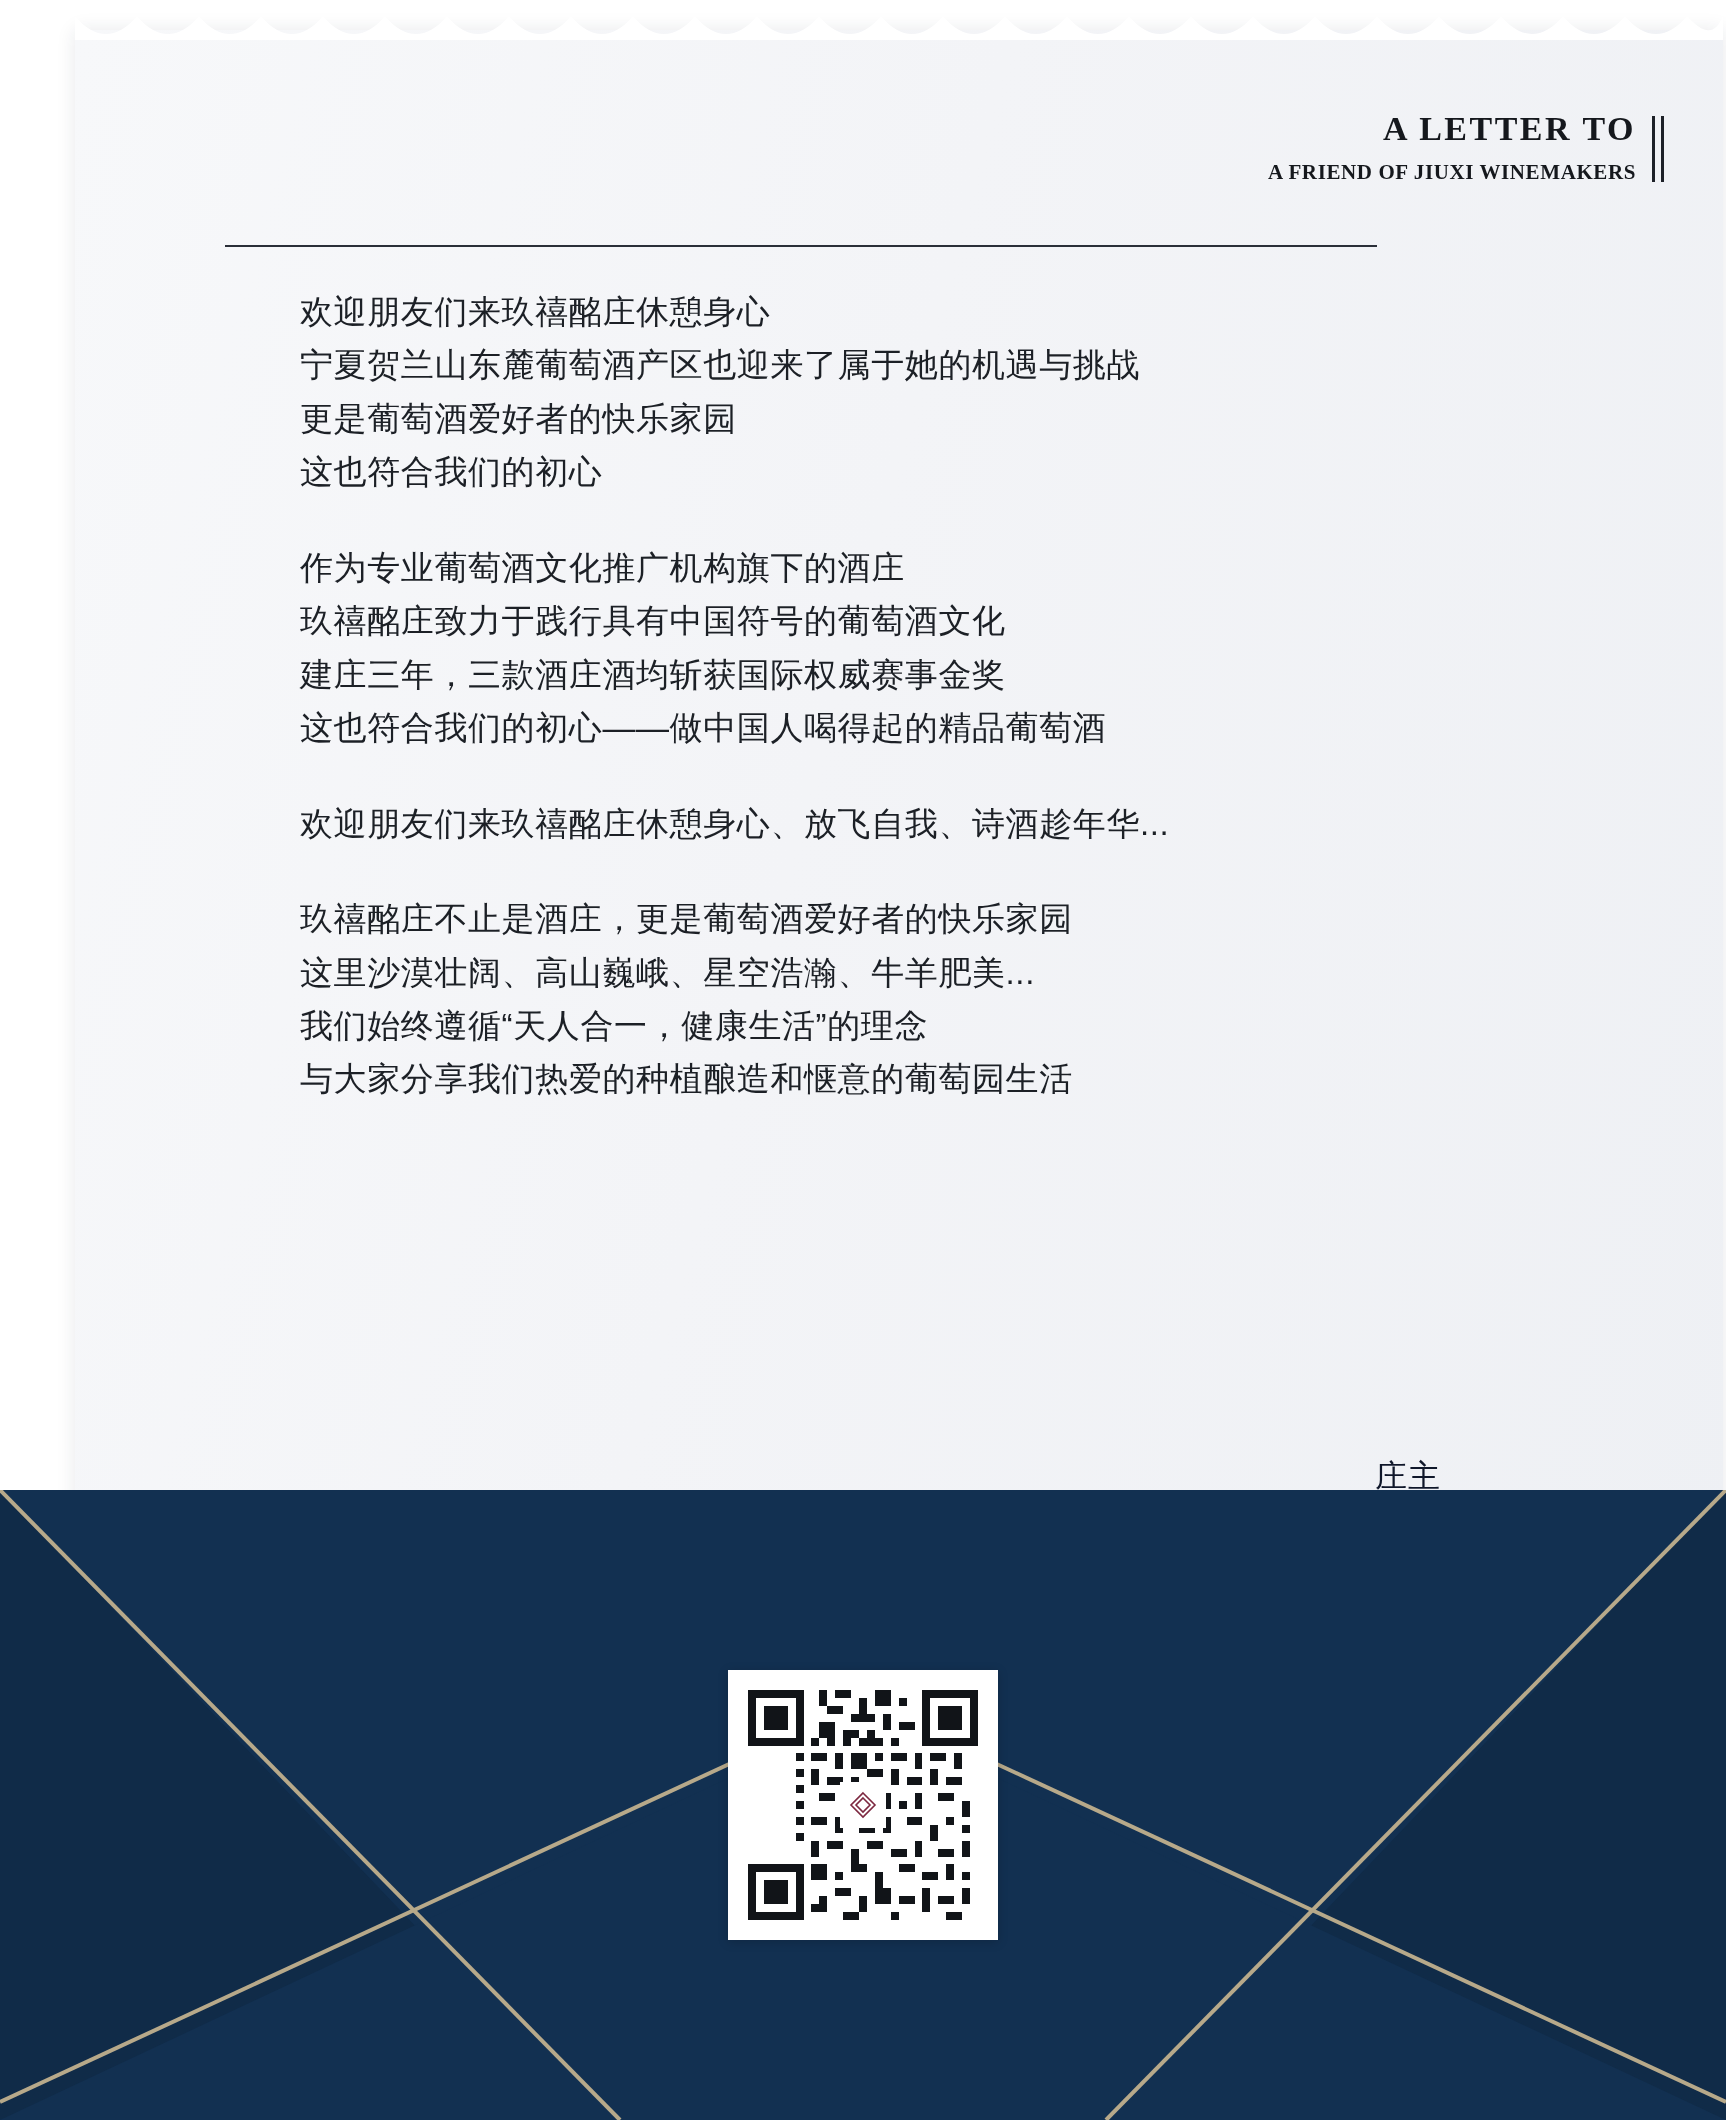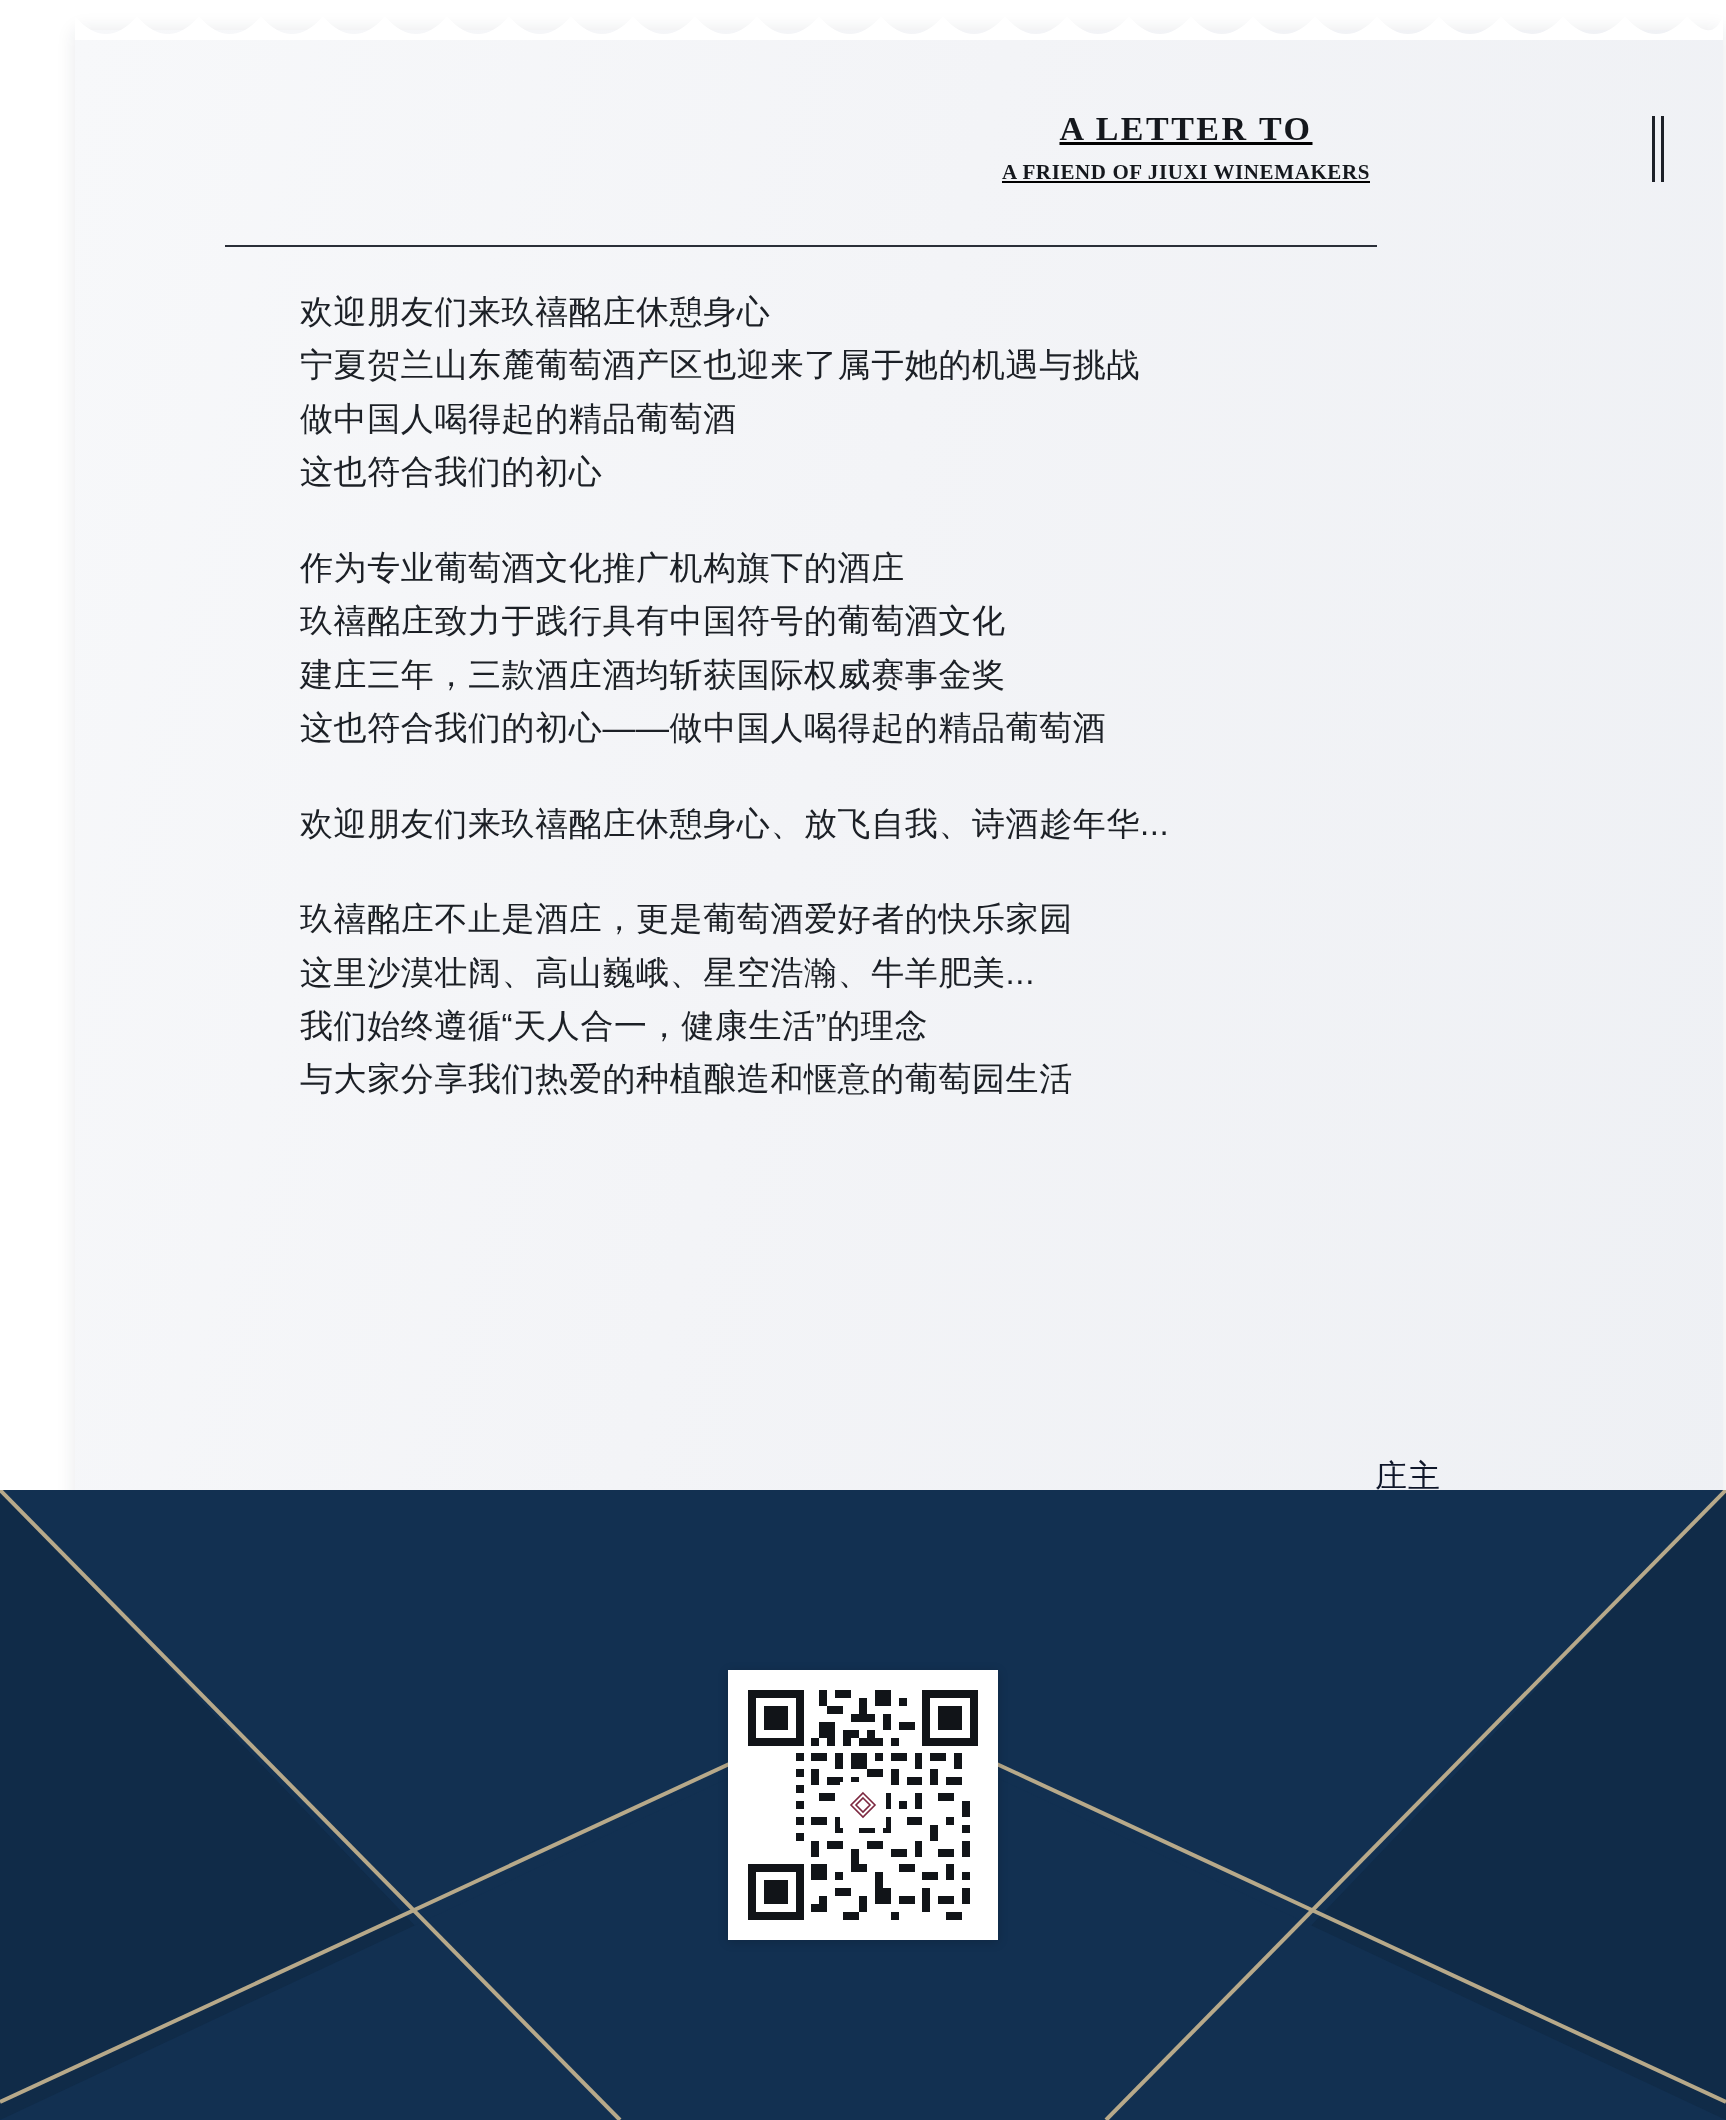--- a/index.html
+++ b/index.html
@@ -41,23 +41,22 @@
     width: 1648px;
     height: 34px;
     z-index: 4;
   }
 
   
   #letter-header {
     position: absolute;
     right: 90px;
     top: 110px;
-    text-align: center;
+    text-align: right;
     width: 900px;
-    text-decoration: underline;
   }
   #header-title {
     font-family: "Liberation Serif", "DejaVu Serif", serif;
     font-weight: 700;
     font-size: 34px;
     letter-spacing: 2.5px;
     color: #15181d;
     line-height: 1.1;
     margin: 0;
   }
@@ -222,21 +221,21 @@
       <span class="b1"></span>
         <span class="b2"></span>
     </div>
   </div>
   <div id="header-rule"></div>
 
   <div id="letter-body">
     <div class="para">
       <div class="line">欢迎朋友们来玖禧酩庄休憩身心</div>
       <div class="line">宁夏贺兰山东麓葡萄酒产区也迎来了属于她的机遇与挑战</div>
-      <div class="line">做中国人喝得起的精品葡萄酒</div>
+      <div class="line">更是葡萄酒爱好者的快乐家园</div>
       <div class="line">这也符合我们的初心</div>
     </div>
     <div class="para">
       <div class="line">作为专业葡萄酒文化推广机构旗下的酒庄</div>
       <div class="line">玖禧酩庄致力于践行具有中国符号的葡萄酒文化</div>
       <div class="line">建庄三年，三款酒庄酒均斩获国际权威赛事金奖</div>
       <div class="line">这也符合我们的初心——做中国人喝得起的精品葡萄酒</div>
     </div>
     <div class="para">
       <div class="line">欢迎朋友们来玖禧酩庄休憩身心、放飞自我、诗酒趁年华...</div>

